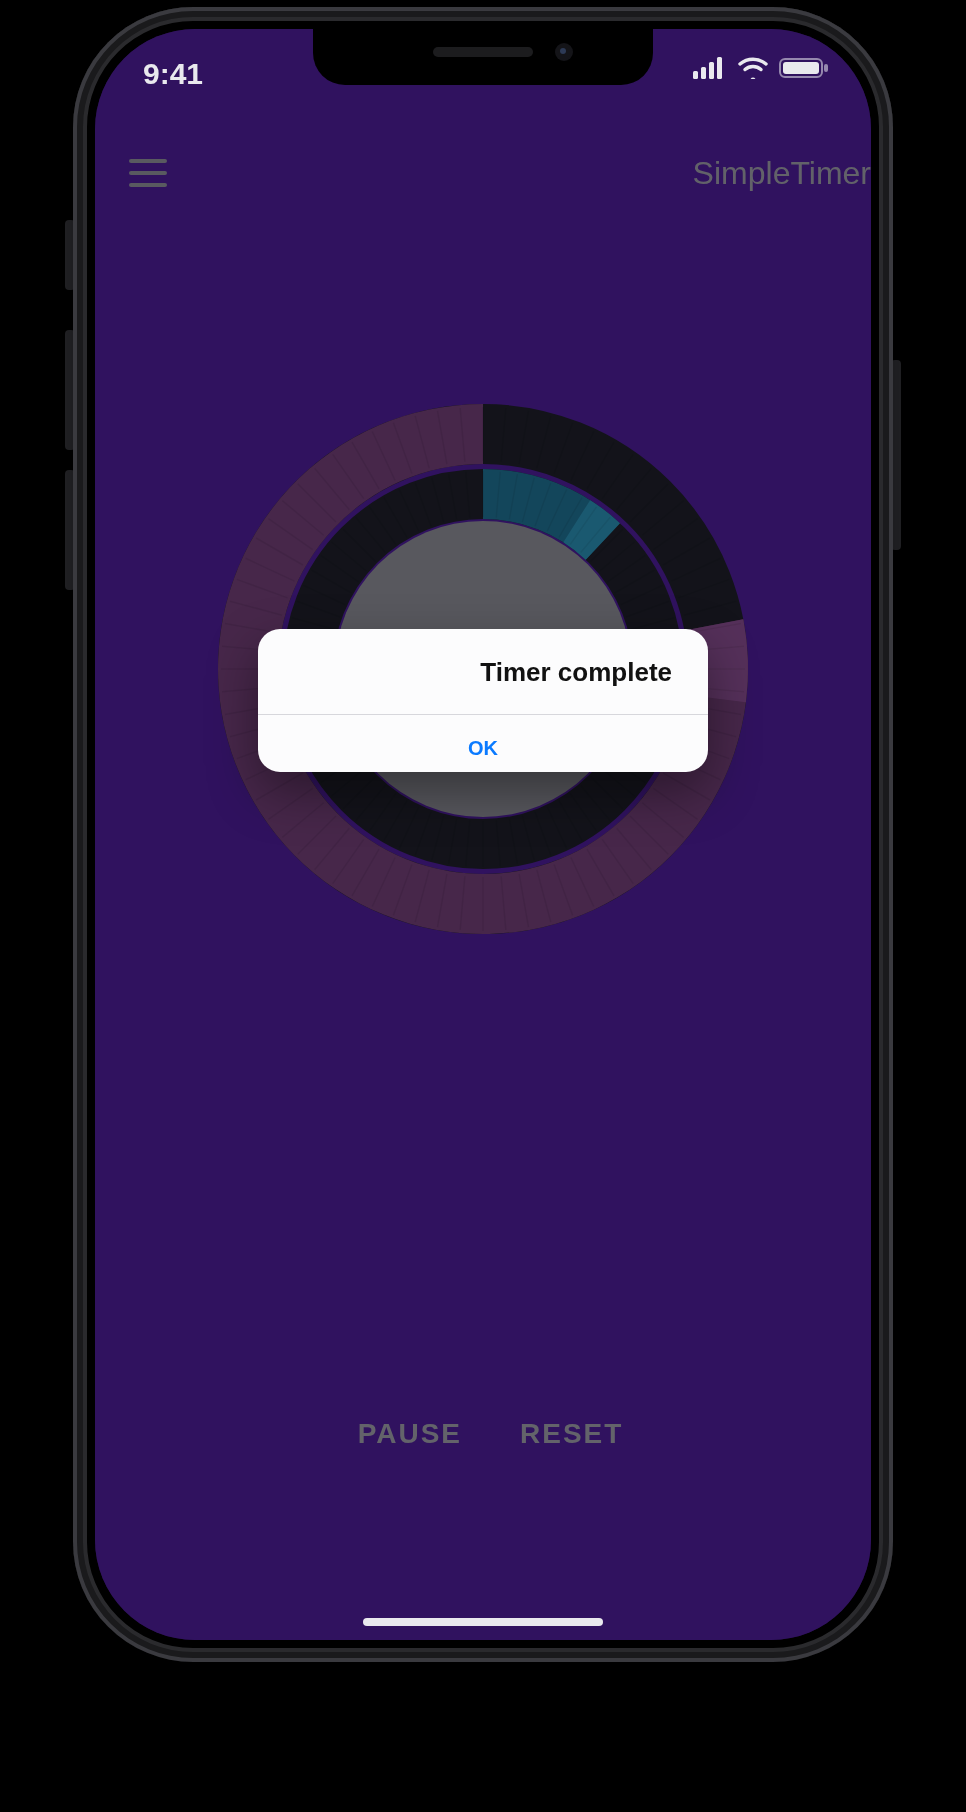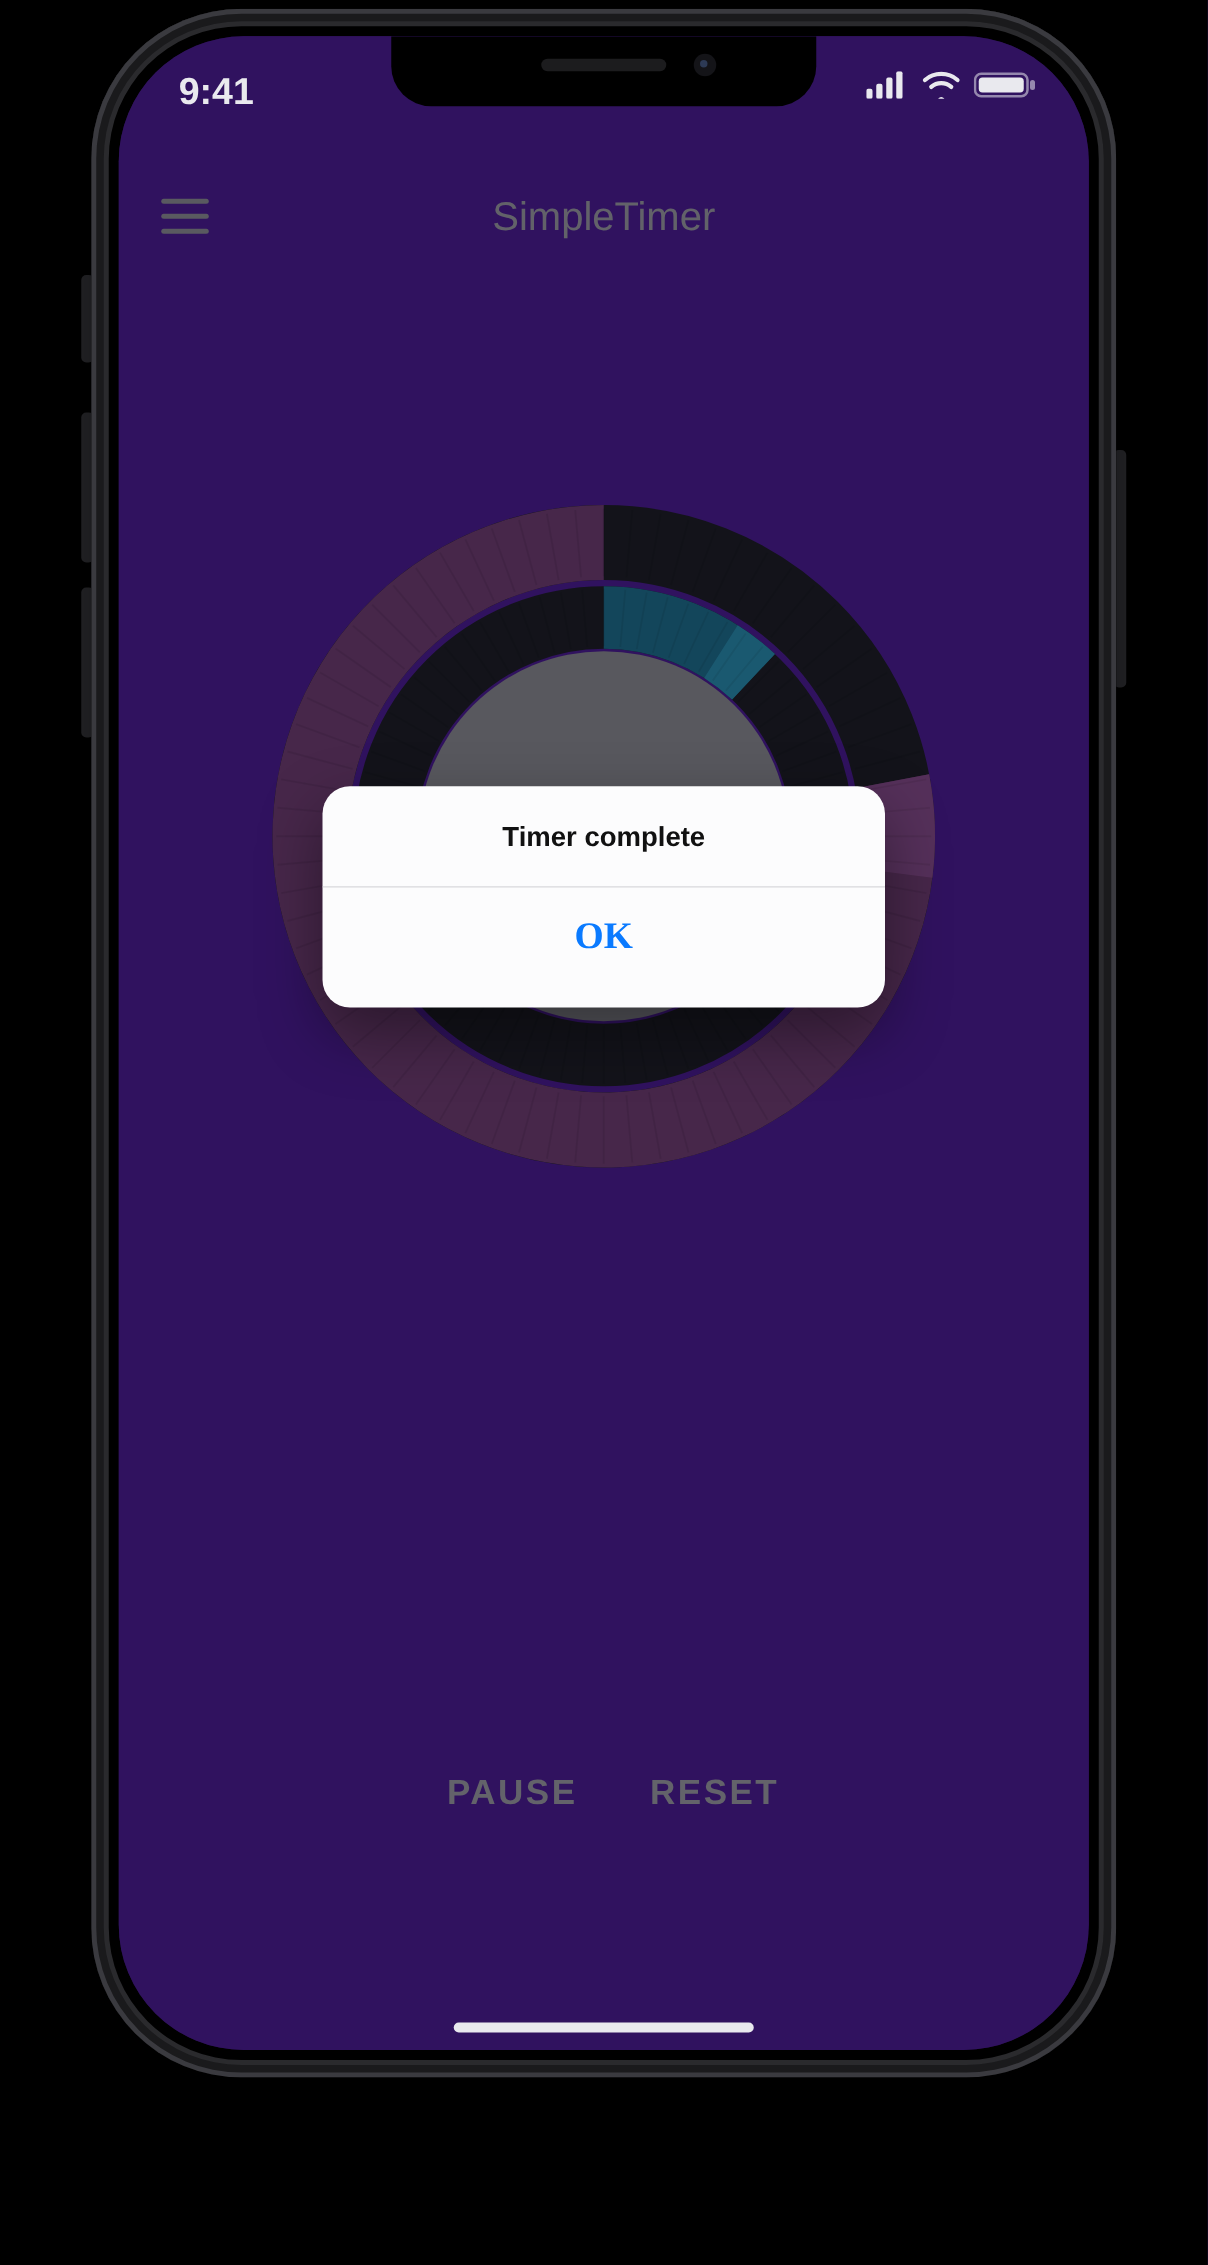--- a/index.html
+++ b/index.html
@@ -134,21 +134,21 @@
   }
 
   
   .app-header {
     position: absolute;
     top: 112px;
     left: 0; right: 0;
     height: 64px;
     display: flex;
     align-items: center;
-    justify-content: center;
+    justify-content: flex-end;
     z-index: 10;
   }
   .hamburger {
     position: absolute;
     left: 30px;
     top: 50%;
     transform: translateY(-50%);
     width: 48px;
     height: 48px;
     display: flex;
@@ -223,40 +223,40 @@
     top: 600px;
     transform: translateX(-50%);
     width: 450px;
     background: #fcfcfd;
     border-radius: 22px;
     overflow: hidden;
     z-index: 40;
     box-shadow: 0 20px 50px rgba(0,0,0,0.4);
   }
   .alert-title {
-    text-align: center;
-    font-size: 22px;
+    text-align: right;
+    font-size: 26px;
     font-weight: 600;
     color: #111;
-    padding: 28px 20px 26px;
+    padding: 28px 36px 26px;
   }
   .alert-sep {
     height: 1px;
     background: #d7d7dc;
   }
   .alert-btn {
     width: 100%;
     background: none;
     border: none;
     color: #0a7aff;
-    font-size: 30px;
+    font-size: 20px;
     font-weight: 600;
-    padding: 22px 0 40px;
+    padding: 22px 0 12px;
     cursor: pointer;
-    font-family: Liberation Serif, serif;
+    font-family: Liberation Sans, sans-serif;
   }
 </style>
 </head>
 <body>
 
 <div class="stage">
   <div class="side-btn left1"></div>
   <div class="side-btn left2"></div>
   <div class="side-btn left3"></div>
   <div class="side-btn right"></div>

